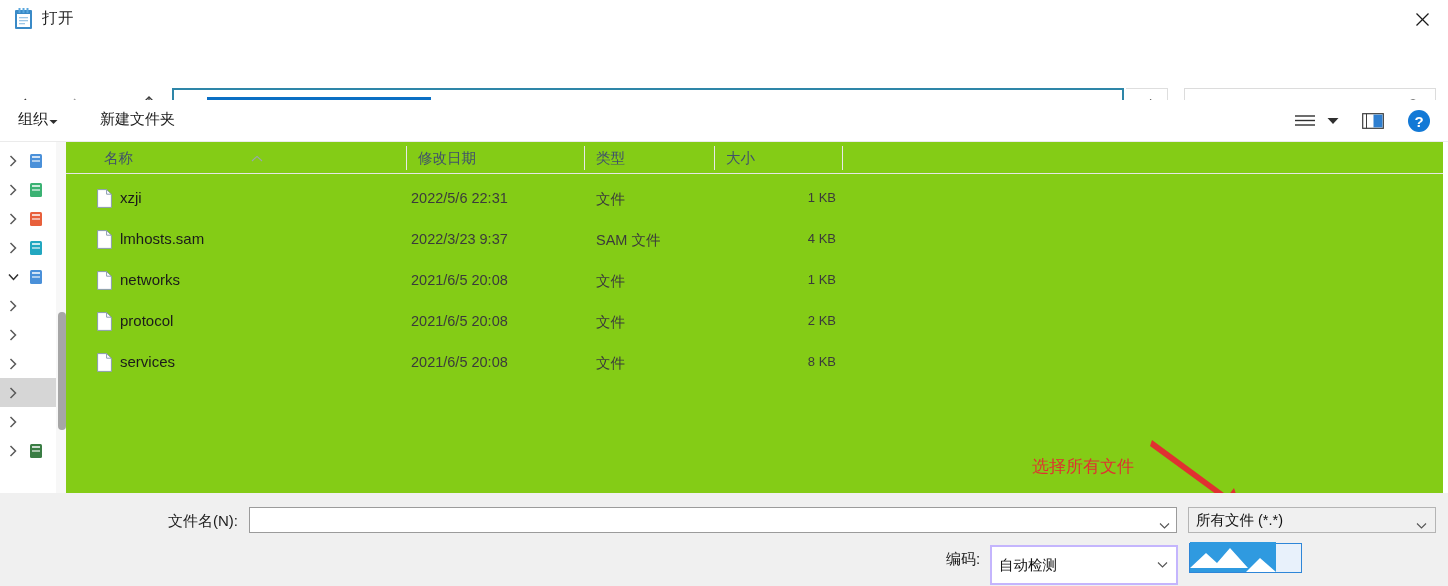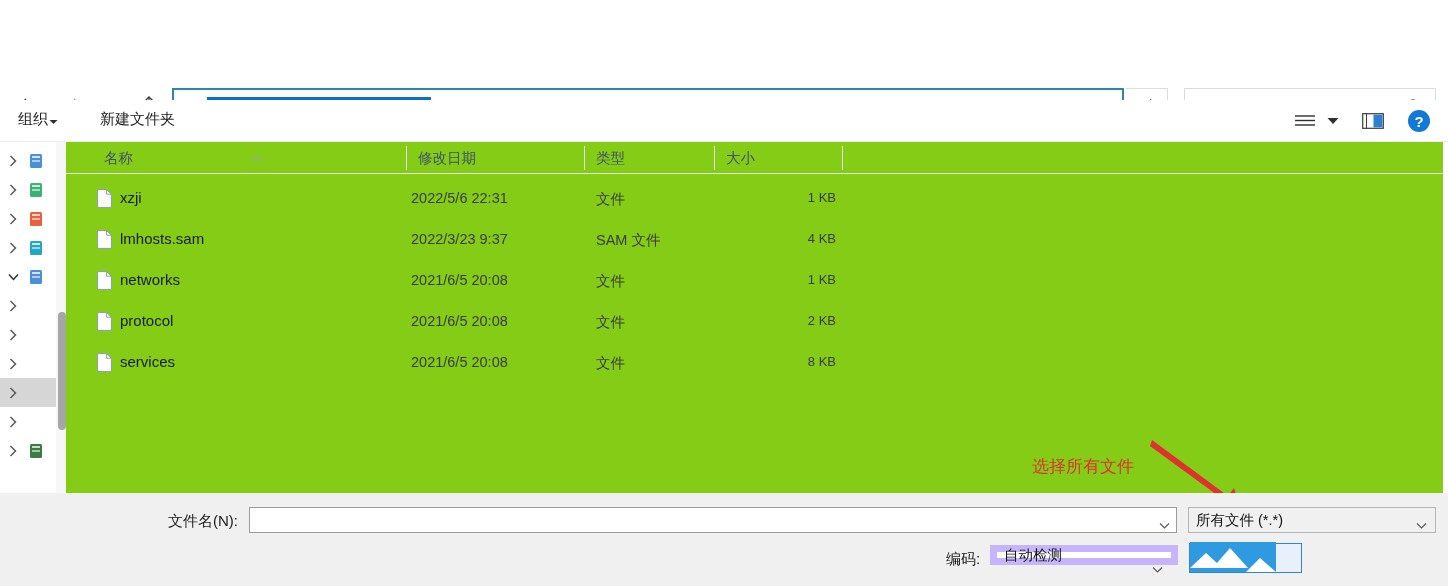--- a/index.html
+++ b/index.html
@@ -186,22 +186,22 @@
     background: #f0f0f0; border: 1px solid #b4b4b4;
     display: flex; align-items: center;
   }
   #filetype-label { margin-left: 7px; font-size: 14.5px; color: #111; }
   #filetype-caret { position: absolute; right: 8px; top: 7px; cursor: pointer; }
 
   #lbl-encoding {
     position: absolute; left: 946px; top: 550px; font-size: 15px; color: #1b1b1b;
   }
   #encoding-combo {
-    position: absolute; left: 990px; top: 545px; width: 188px; height: 20px;
-    background: #ffffff; border: 7px solid #c4b5fd;
+    position: absolute; left: 990px; top: 545px; width: 188px; height: 40px;
+    background: #ffffff; border: 2px solid #c4b5fd;
     display: flex; align-items: center;
   }
   #encoding-label { margin-left: 7px; font-size: 14.5px; color: #111; }
   #encoding-caret { position: absolute; right: 8px; top: 7px; cursor: pointer; }
 
   #open-btn {
     position: absolute; left: 1189px; top: 543px; width: 113px; height: 30px;
     background: #e8f1fb; border: 1px solid #2e86d8;
     display: flex; align-items: center; justify-content: center;
     font-size: 14.5px; color: #111; cursor: pointer;
@@ -220,20 +220,41 @@
   #annot-arrow { position: absolute; left: 1150px; top: 438px; pointer-events: none; }
 
   
   #watermark { position: absolute; left: 673px; top: 344px; pointer-events: none; }
 </style>
 </head>
 <body>
 
 <div id="root">
 
+  <div id="titlebar">
+    <span id="app-icon">
+      <svg width="19" height="22" viewBox="0 0 19 22">
+        <rect x="1" y="2" width="17" height="19" rx="1" fill="#3a8ac7"></rect>
+        <rect x="3" y="6" width="13" height="13" fill="#ffffff"></rect>
+        <rect x="4.5" y="0" width="2" height="5" fill="#5aa7de"></rect>
+        <rect x="8.5" y="0" width="2" height="5" fill="#5aa7de"></rect>
+        <rect x="12.5" y="0" width="2" height="5" fill="#5aa7de"></rect>
+        <rect x="5" y="9" width="9" height="1.3" fill="#9cc6e6"></rect>
+        <rect x="5" y="12" width="9" height="1.3" fill="#9cc6e6"></rect>
+        <rect x="5" y="15" width="6" height="1.3" fill="#9cc6e6"></rect>
+      </svg>
+    </span>
+    <span id="title-text">打开</span>
+    <div id="close-btn">
+      <svg width="15" height="15" viewBox="0 0 15 15">
+        <line x1="1.5" y1="1.5" x2="13.5" y2="13.5" stroke="#1b1b1b" stroke-width="1.2"></line>
+        <line x1="13.5" y1="1.5" x2="1.5" y2="13.5" stroke="#1b1b1b" stroke-width="1.2"></line>
+      </svg>
+    </div>
+  </div>
 
   <div id="navbar">
 
     <div class="navbtn" id="nav-back">
       <svg width="20" height="18" viewBox="0 0 20 18">
         <path d="M9 3 L2.5 9 L9 15" fill="none" stroke="#3c3c3c" stroke-width="1.3"></path>
         <line x1="2.5" y1="9" x2="18" y2="9" stroke="#3c3c3c" stroke-width="1.3"></line>
       </svg>
     </div>
 

